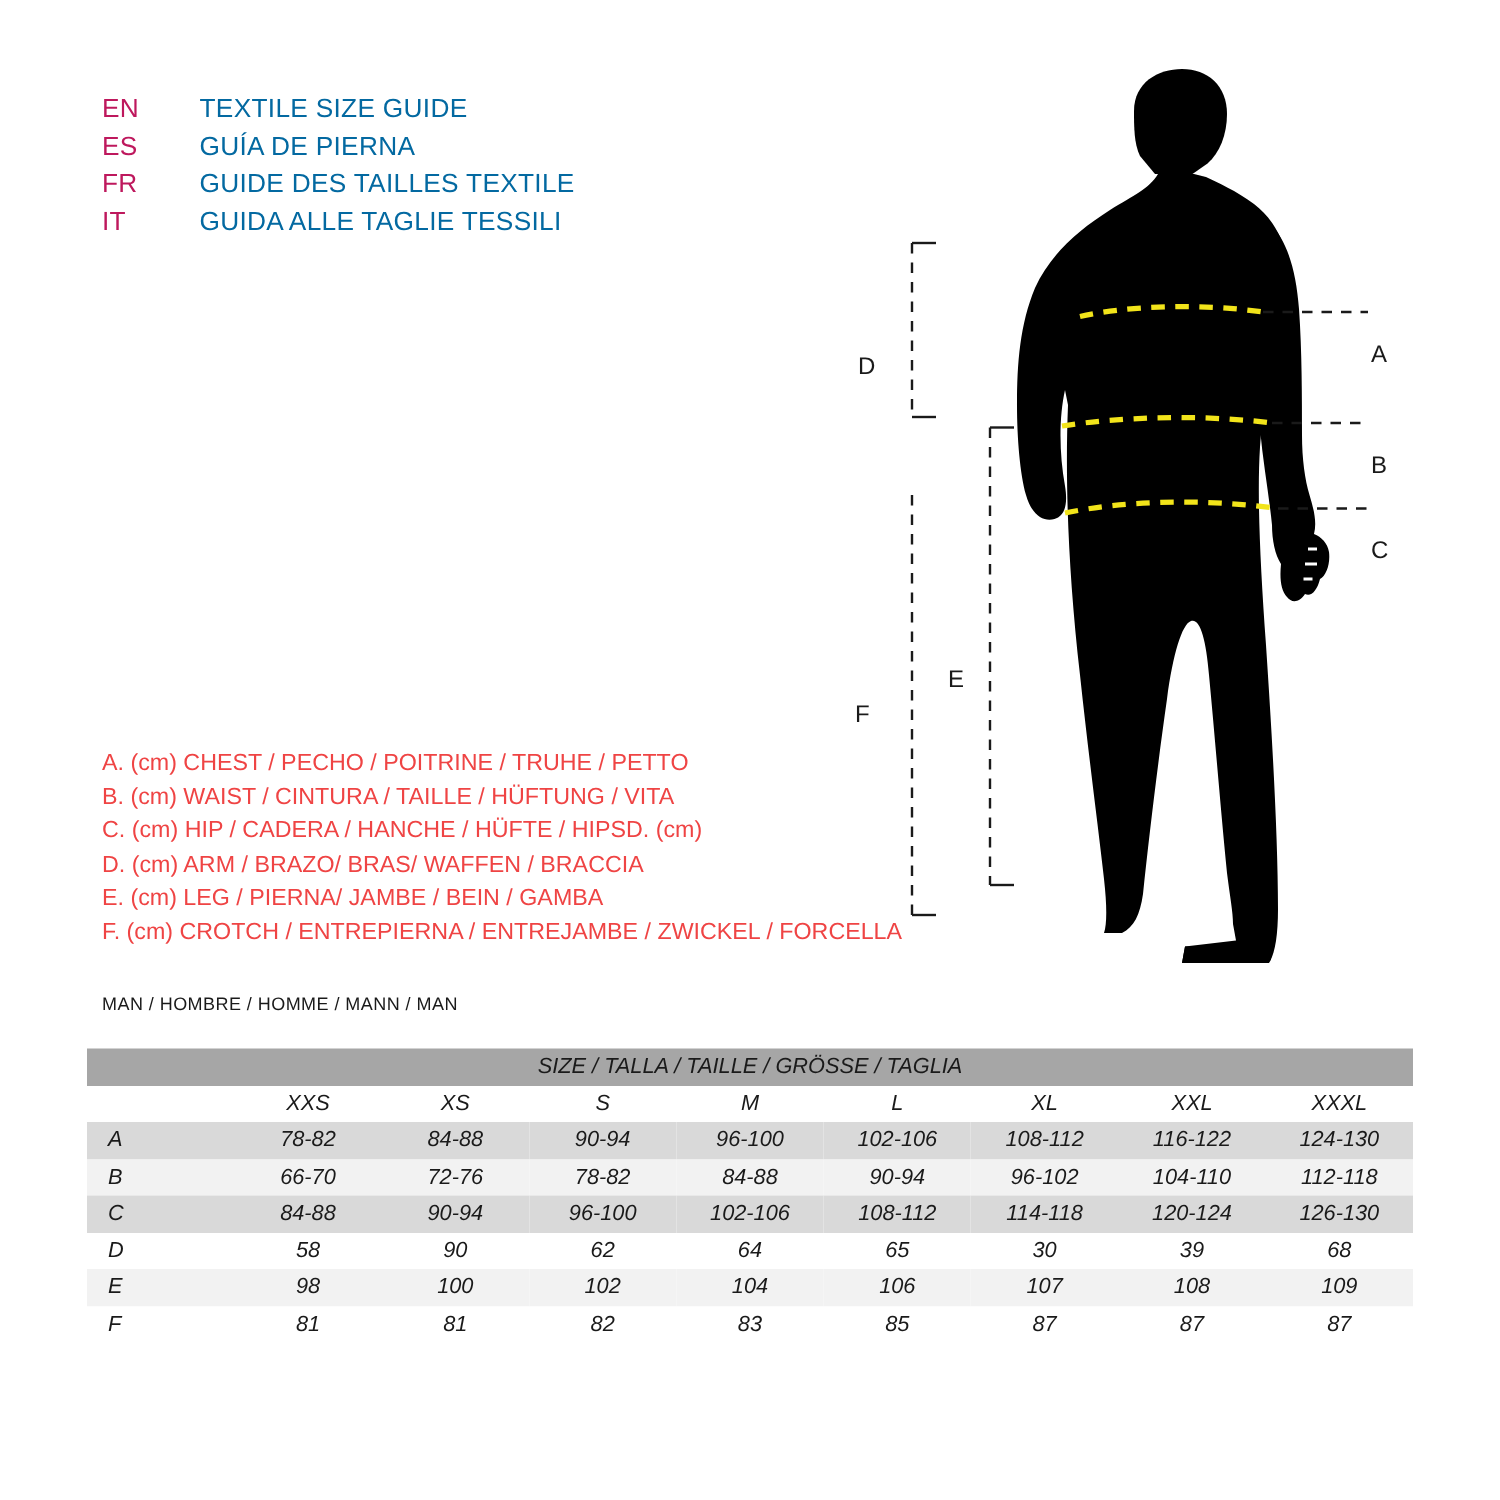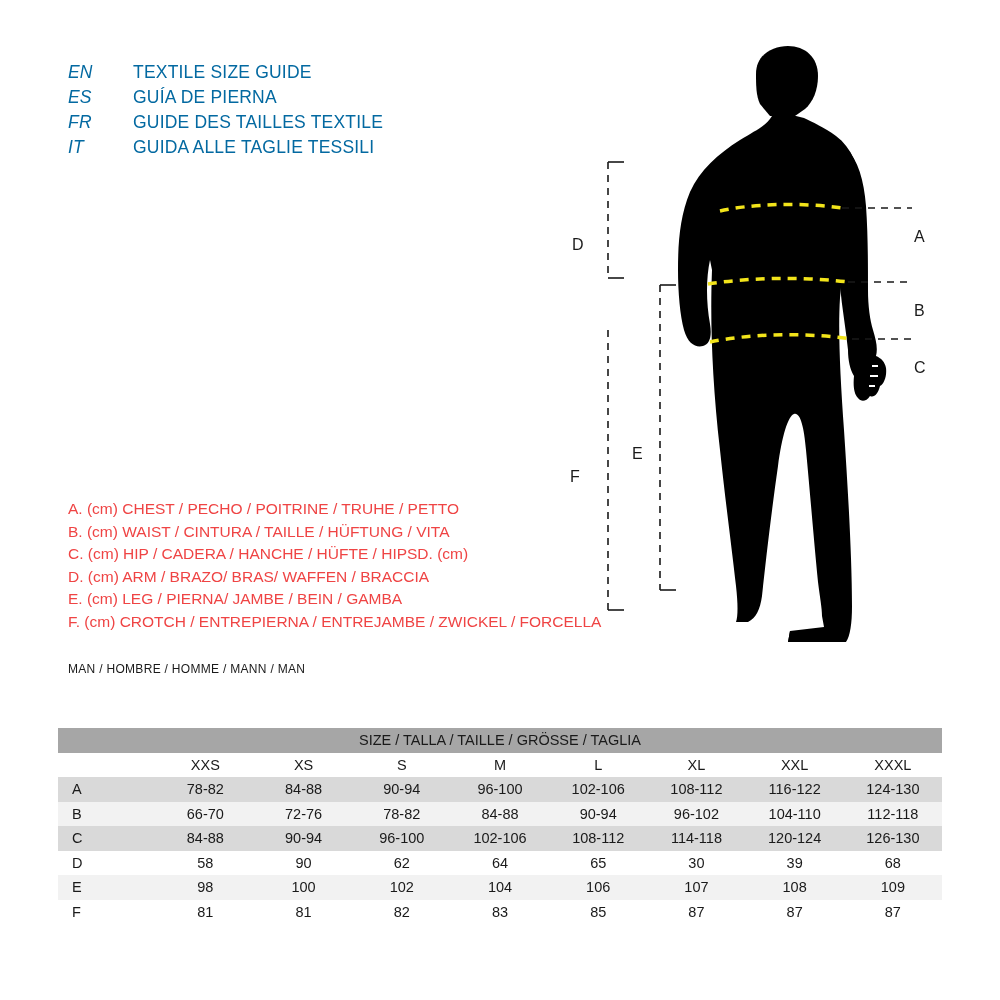--- a/index.html
+++ b/index.html
@@ -28,22 +28,21 @@
   .title-row {
     display: flex;
     align-items: baseline;
     height: 25px;
     font-size: 17.5px;
     letter-spacing: 0.2px;
   }
   .title-lang {
     width: 65px;
     flex: 0 0 65px;
-    color: #0369a1;
-    font-style: italic;
+    color: #be185d;
   }
   .title-text {
     color: #0369a1;
   }
 
   
   .legend-block {
     position: absolute;
     left: 68px;
     top: 498px;
@@ -61,22 +60,23 @@
     top: 662px;
     font-size: 12px;
     letter-spacing: 0.3px;
     color: #1a1a1a;
   }
 
   
   .table-wrap {
     position: absolute;
     left: 58px;
-    top: 728px;
+    top: 699px;
     width: 884px;
+    font-style: italic;
   }
   table.size-table {
     border-collapse: collapse;
     width: 884px;
     table-layout: fixed;
     font-size: 14.5px;
   }
   table.size-table th, table.size-table td {
     padding: 0;
     height: 24.5px;

